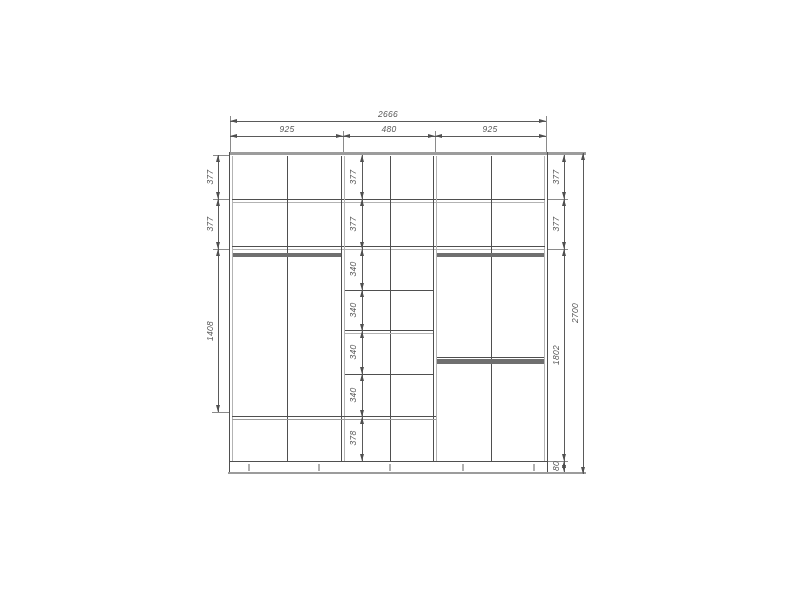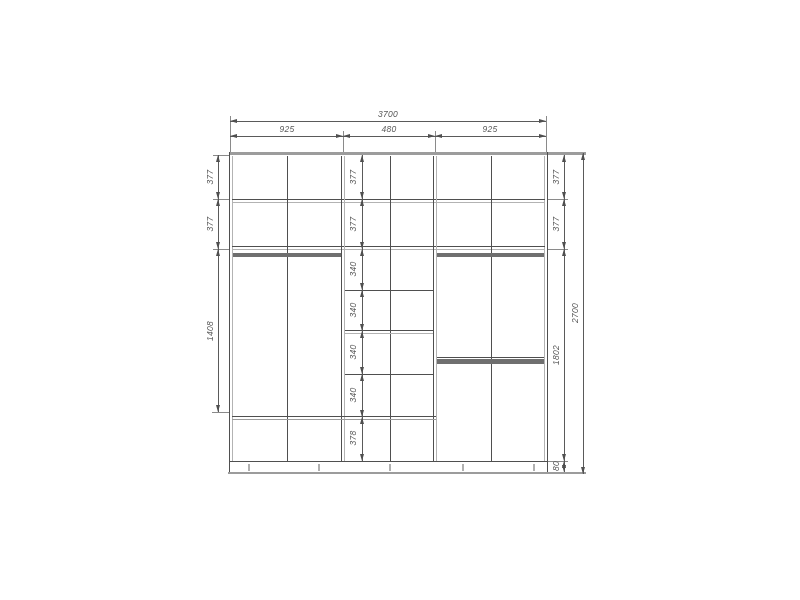--- a/index.html
+++ b/index.html
@@ -75,21 +75,21 @@
   <div class="ext" style="left:213px;top:249px;width:16px;height:1px;"></div>
   <div class="ext" style="left:212px;top:412px;width:17px;height:1px;"></div>
 
   <div class="ext" style="left:548px;top:199px;width:20px;height:1px;"></div>
   <div class="ext" style="left:548px;top:249px;width:20px;height:1px;"></div>
   <div class="ext" style="left:548px;top:461px;width:20px;height:1px;"></div>
 
 <div class="dimline" style="left: 230px; top: 121px; width: 316px; height: 1px;"></div>
     <div class="arrow" style="left: 230px; top: 119px; border-top: 2px solid transparent; border-bottom: 2px solid transparent; border-right: 7px solid rgb(79, 79, 79);"></div>
     <div class="arrow" style="left: 539px; top: 119px; border-top: 2px solid transparent; border-bottom: 2px solid transparent; border-left: 7px solid rgb(79, 79, 79);"></div>
-    <span class="dimlabel h" style="left: 388px; top: 119px;">3700</span>
+    <span class="dimlabel h" style="left: 388px; top: 119px;">2666</span>
     <div class="dimline" style="left: 230px; top: 136px; width: 316px; height: 1px;"></div>
     <div class="arrow" style="left: 230px; top: 134px; border-top: 2px solid transparent; border-bottom: 2px solid transparent; border-right: 7px solid rgb(79, 79, 79);"></div>
     <div class="arrow" style="left: 343px; top: 134px; border-top: 2px solid transparent; border-bottom: 2px solid transparent; border-right: 7px solid rgb(79, 79, 79);"></div>
     <div class="arrow" style="left: 336px; top: 134px; border-top: 2px solid transparent; border-bottom: 2px solid transparent; border-left: 7px solid rgb(79, 79, 79);"></div>
     <div class="arrow" style="left: 435px; top: 134px; border-top: 2px solid transparent; border-bottom: 2px solid transparent; border-right: 7px solid rgb(79, 79, 79);"></div>
     <div class="arrow" style="left: 428px; top: 134px; border-top: 2px solid transparent; border-bottom: 2px solid transparent; border-left: 7px solid rgb(79, 79, 79);"></div>
     <div class="arrow" style="left: 539px; top: 134px; border-top: 2px solid transparent; border-bottom: 2px solid transparent; border-left: 7px solid rgb(79, 79, 79);"></div>
     <span class="dimlabel h" style="left: 287px; top: 134px;">925</span>
     <span class="dimlabel h" style="left: 389px; top: 134px;">480</span>
     <span class="dimlabel h" style="left: 490px; top: 134px;">925</span>

